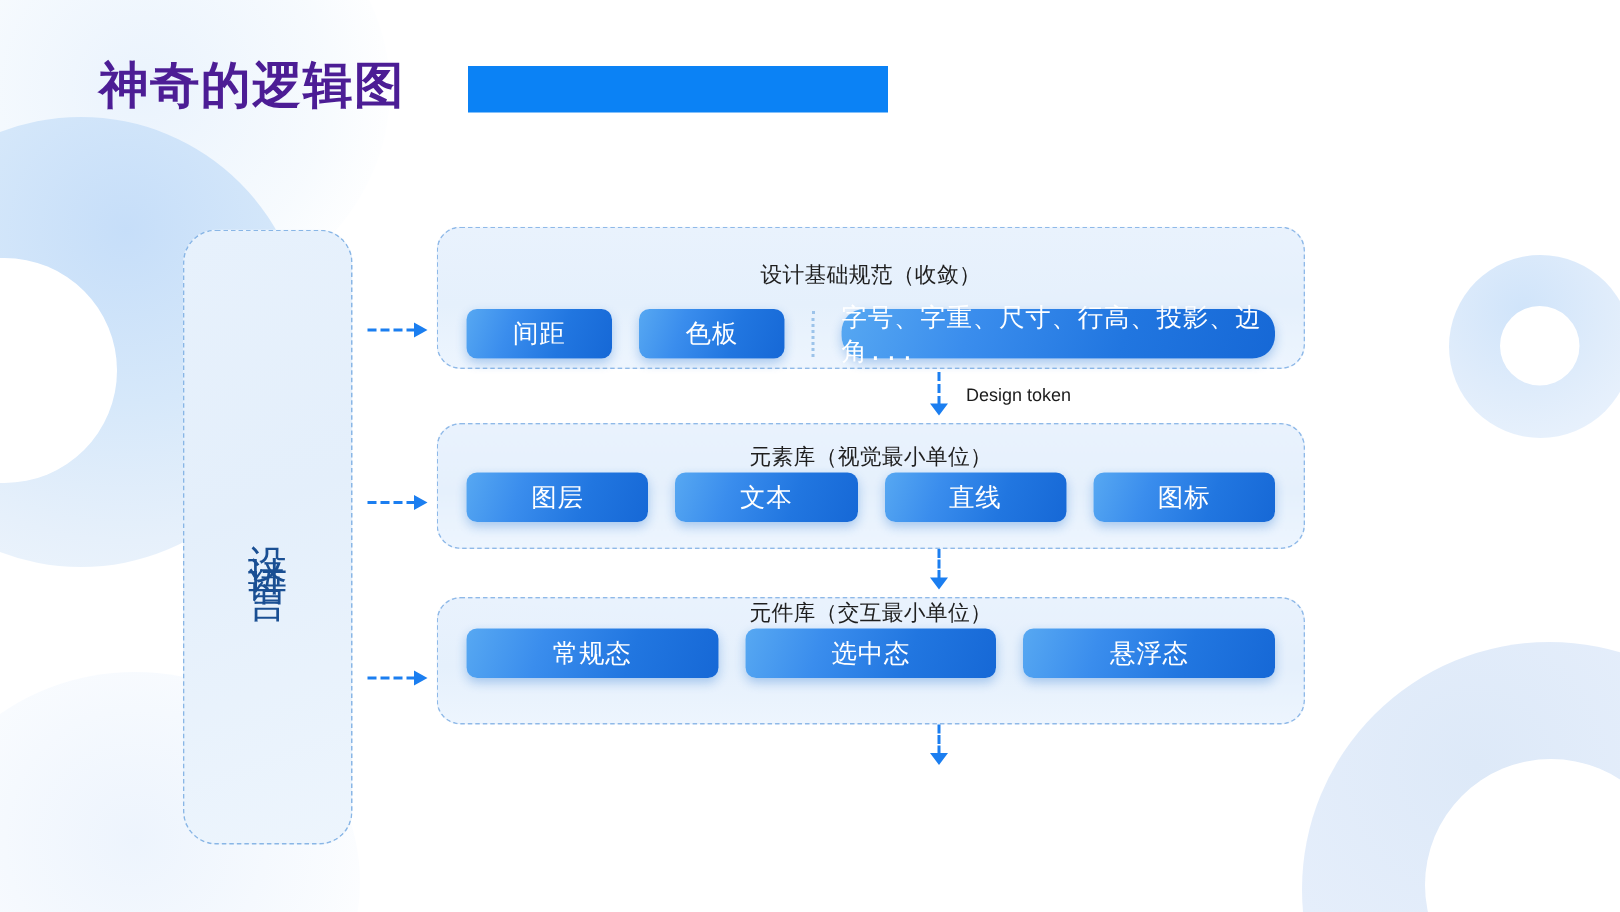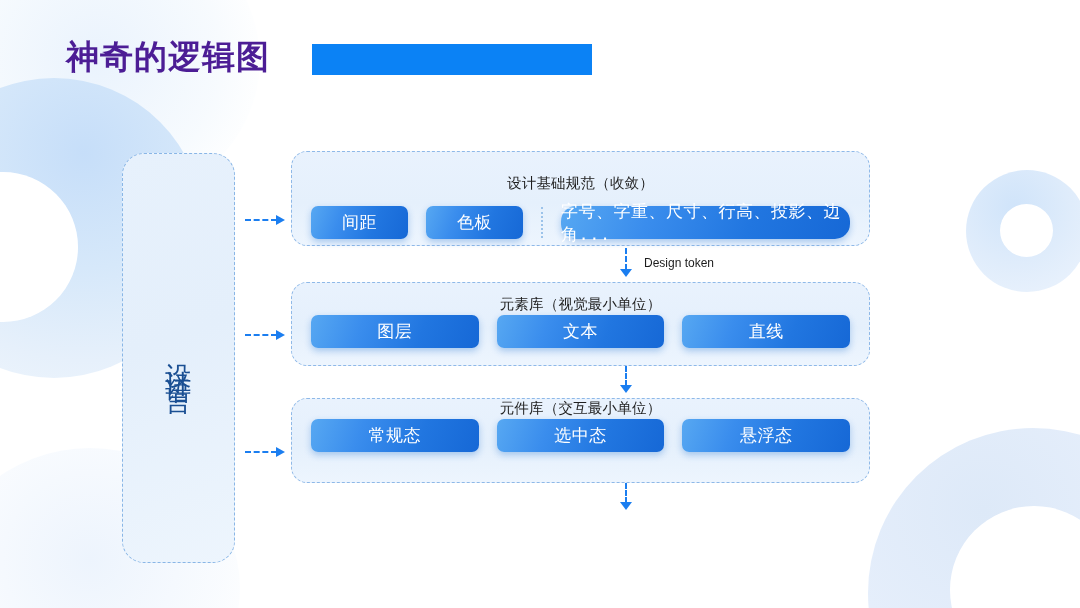--- a/index.html
+++ b/index.html
@@ -330,20 +330,21 @@
       <div class="chip chip-wide">字号、字重、尺寸、行高、投影、边角...</div>
     </div>
   </div>
 
   <div class="card" id="card-2">
     <div class="card-title">元素库（视觉最小单位）</div>
     <div class="chip-row">
       <div class="chip chip-eq">图层</div>
       <div class="chip chip-eq">文本</div>
       <div class="chip chip-eq">直线</div>
+      <div class="chip chip-eq">图标</div>
     </div>
   </div>
 
   <div class="card" id="card-3">
     <div class="card-title">元件库（交互最小单位）</div>
     <div class="chip-row">
       <div class="chip chip-eq">常规态</div>
       <div class="chip chip-eq">选中态</div>
       <div class="chip chip-eq">悬浮态</div>
     </div>

